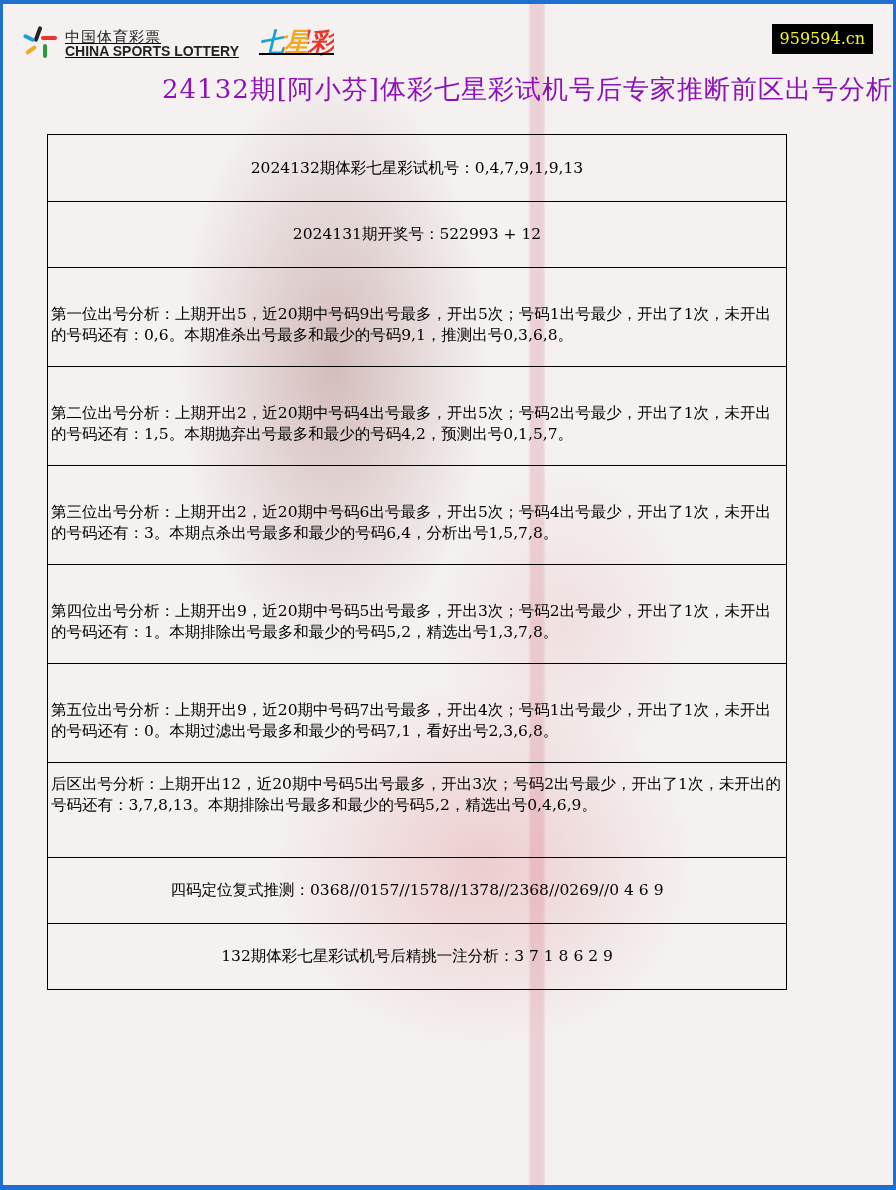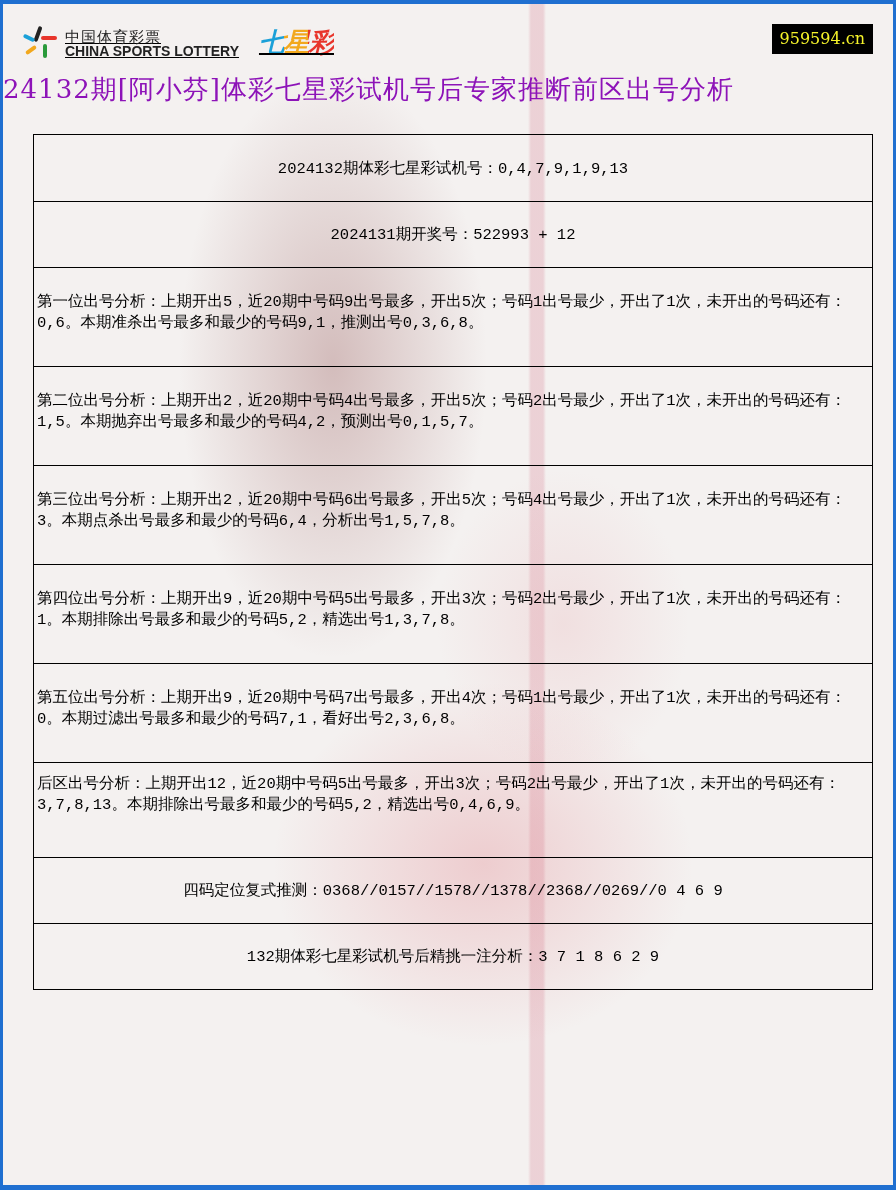--- a/index.html
+++ b/index.html
@@ -26,32 +26,31 @@
   .logo-cn { font-family: "DejaVu Sans", sans-serif; font-size: 15px; color: #222; letter-spacing: 1px; line-height: 18px; }
   .logo-en { font-family: "Liberation Sans", sans-serif; font-size: 14px; font-weight: bold; color: #222; line-height: 10px; }
   .logo-brand { margin-left: 20px; font-family: "DejaVu Sans", sans-serif; font-weight: bold; font-style: italic; font-size: 26px; letter-spacing: -1px;
     background: linear-gradient(90deg, #1ba0d8 0, #1ba0d8 33%, #f2a81d 33%, #f2a81d 66%, #e8352b 66%);
     -webkit-background-clip: text; background-clip: text; color: transparent; }
   .site-badge {
     position: absolute; right: 20px; top: 20px; background: #000; color: #f5f32a;
     font-family: "DejaVu Serif", serif; font-size: 16px; padding: 4px 8px 4px 8px; height: 22px; line-height: 22px;
   }
   .page-title {
-    position: absolute; left: 0; right: 0; top: 68px; text-align: left;
+    position: absolute; left: 0; right: 0; top: 68px; text-align: right;
     color: #8d13b8; font-size: 26px; letter-spacing: 1px; font-family: "DejaVu Serif", serif;
   }
   .table {
-    position: absolute; left: 30px; top: 130px; width: 840px; box-sizing: border-box;
+    position: absolute; left: 44px; top: 130px; width: 740px; box-sizing: border-box;
     border: 1px solid #000;
-    font-family: Liberation Mono, monospace;
   }
   .row { border-top: 1px solid #000; box-sizing: border-box; font-size: 15.5px; color: #000; }
   .row:first-child { border-top: none; }
   .row.center { height: 66px; display: flex; align-items: center; justify-content: center; text-align: center; }
-  .row.left { height: 99px; padding: 24px 3px 0 3px; line-height: 21px; text-align: left; }
+  .row.left { height: 99px; padding: 36px 3px 0 3px; line-height: 21px; text-align: left; }
   .row.left.back { height: 95px; padding-top: 11px; }
 </style>
 </head>
 <body>
 
 <div class="frame">
 
   <div class="logo">
     <div class="logo-mark">
       <span style="left:15px;top:2px;width:4px;height:16px;background:#222;transform:rotate(20deg);"></span>

